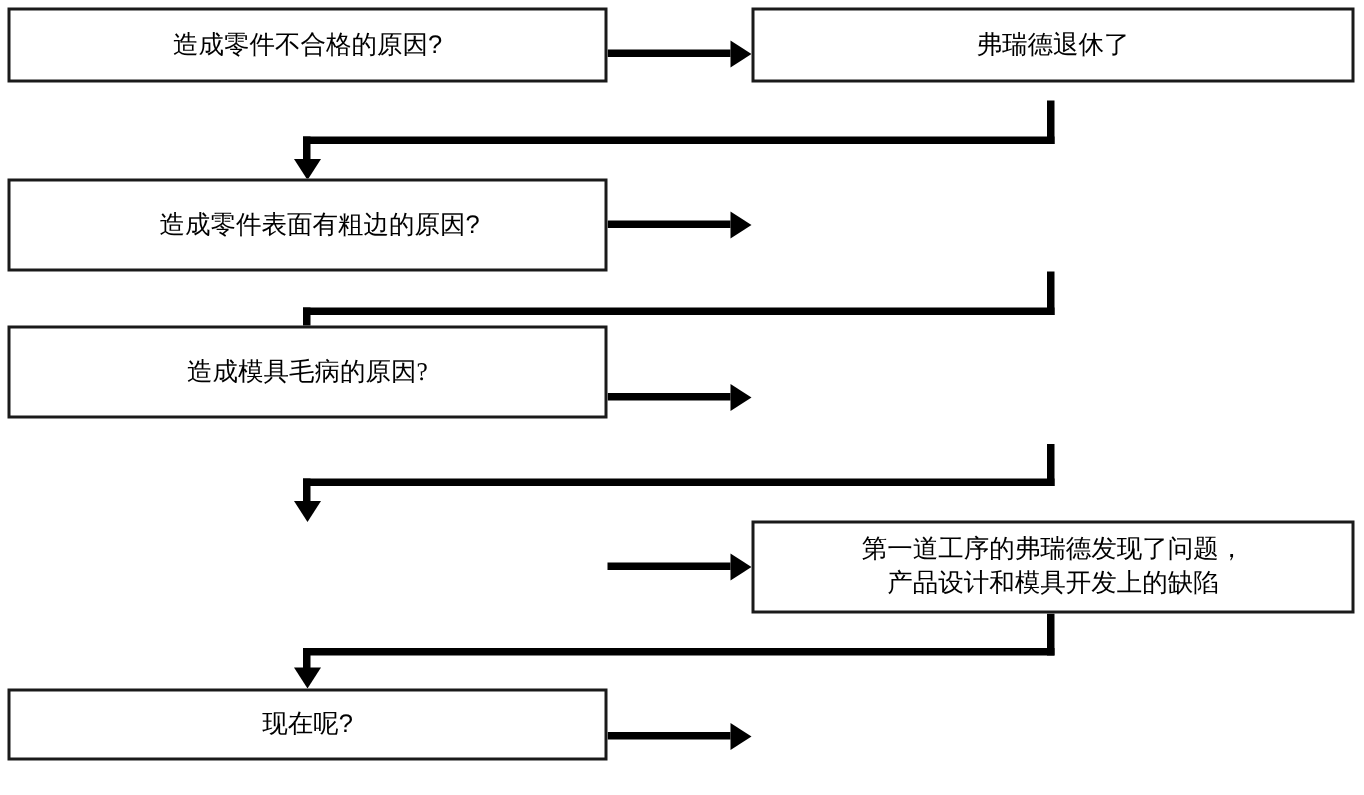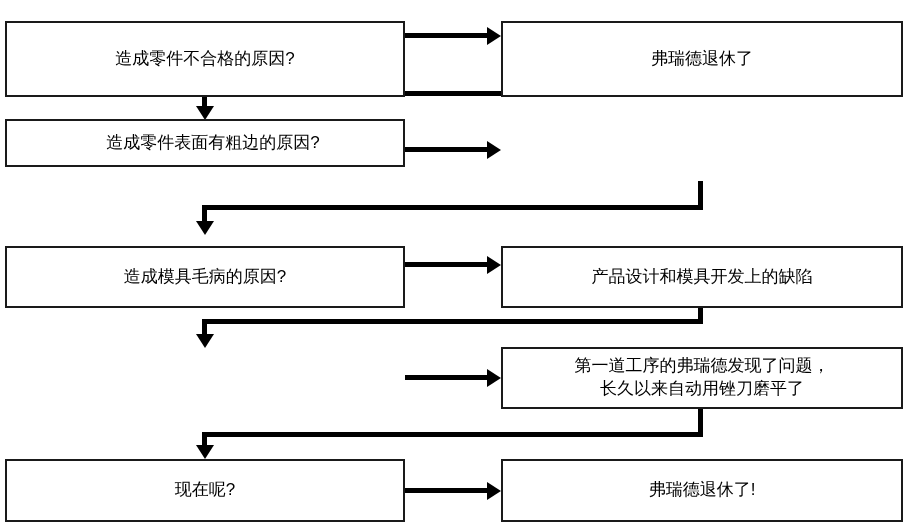--- a/index.html
+++ b/index.html
@@ -30,25 +30,25 @@
     font-size: 17px;
     line-height: 1.35;
     white-space: pre-line;
     padding: 2px 8px;
     z-index: 2;
   }
   
   .col-left  { left: 5px;   width: 400px; }
   .col-right { left: 501px; width: 402px; }
 
-  .row1 { top: 5px;   height: 76px; margin-top: 16px; }
-  .row2 { top: 119px; height: 48px; padding-left: 24px; }
-  .row3 { top: 246px; height: 62px; }
+  .row1 { top: 5px;   height: 50px; }
+  .row2 { top: 119px; height: 62px; padding-left: 24px; }
+  .row3 { top: 217px; height: 62px; font-family: Liberation Serif, serif; }
   .row4 { top: 347px; height: 62px; }
-  .row5 { top: 459px; height: 63px; }
+  .row5 { top: 459px; height: 48px; }
 
   
   .conn {
     position: absolute;
     background: #000000;
     z-index: 1;
   }
   .conn-h { height: 5px; }
   .conn-v { width: 5px; }
 
@@ -91,40 +91,38 @@
 
   <div class="conn conn-h" style="left:405px; top:147px; width:82px;"></div>
   <div class="arrow-right" style="left:487px; top:140.5px;"></div>
 
   <div class="conn conn-v" style="left:698px; top:181px; height:29px;"></div>
   <div class="conn conn-h" style="left:202px; top:205px; width:501px;"></div>
   <div class="conn conn-v" style="left:202px; top:205px; height:17px;"></div>
   <div class="arrow-down" style="left:195.5px; top:221px;"></div>
 
   <div class="node col-left row3">造成模具毛病的原因?</div>
-  <div class="node col-right row3">产品设计和模具开发上的缺陷</div>
 
   <div class="conn conn-h" style="left:405px; top:262px; width:82px;"></div>
   <div class="arrow-right" style="left:487px; top:255.5px;"></div>
 
   <div class="conn conn-v" style="left:698px; top:296px; height:28px;"></div>
   <div class="conn conn-h" style="left:202px; top:319px; width:501px;"></div>
   <div class="conn conn-v" style="left:202px; top:319px; height:16px;"></div>
   <div class="arrow-down" style="left:195.5px; top:334px;"></div>
 
   <div class="node col-right row4">第一道工序的弗瑞德发现了问题，
-长久以来自动用锉刀磨平了</div>
+产品设计和模具开发上的缺陷</div>
 
   <div class="conn conn-h" style="left:405px; top:375px; width:82px;"></div>
   <div class="arrow-right" style="left:487px; top:368.5px;"></div>
 
   <div class="conn conn-v" style="left:698px; top:409px; height:28px;"></div>
   <div class="conn conn-h" style="left:202px; top:432px; width:501px;"></div>
   <div class="conn conn-v" style="left:202px; top:432px; height:14px;"></div>
   <div class="arrow-down" style="left:195.5px; top:445px;"></div>
 
   <div class="node col-left row5">现在呢?</div>
-  <div class="node col-right row5">弗瑞德退休了!</div>
 
   <div class="conn conn-h" style="left:405px; top:488px; width:82px;"></div>
   <div class="arrow-right" style="left:487px; top:481.5px;"></div>
 
 </div>
 
 </body></html>

